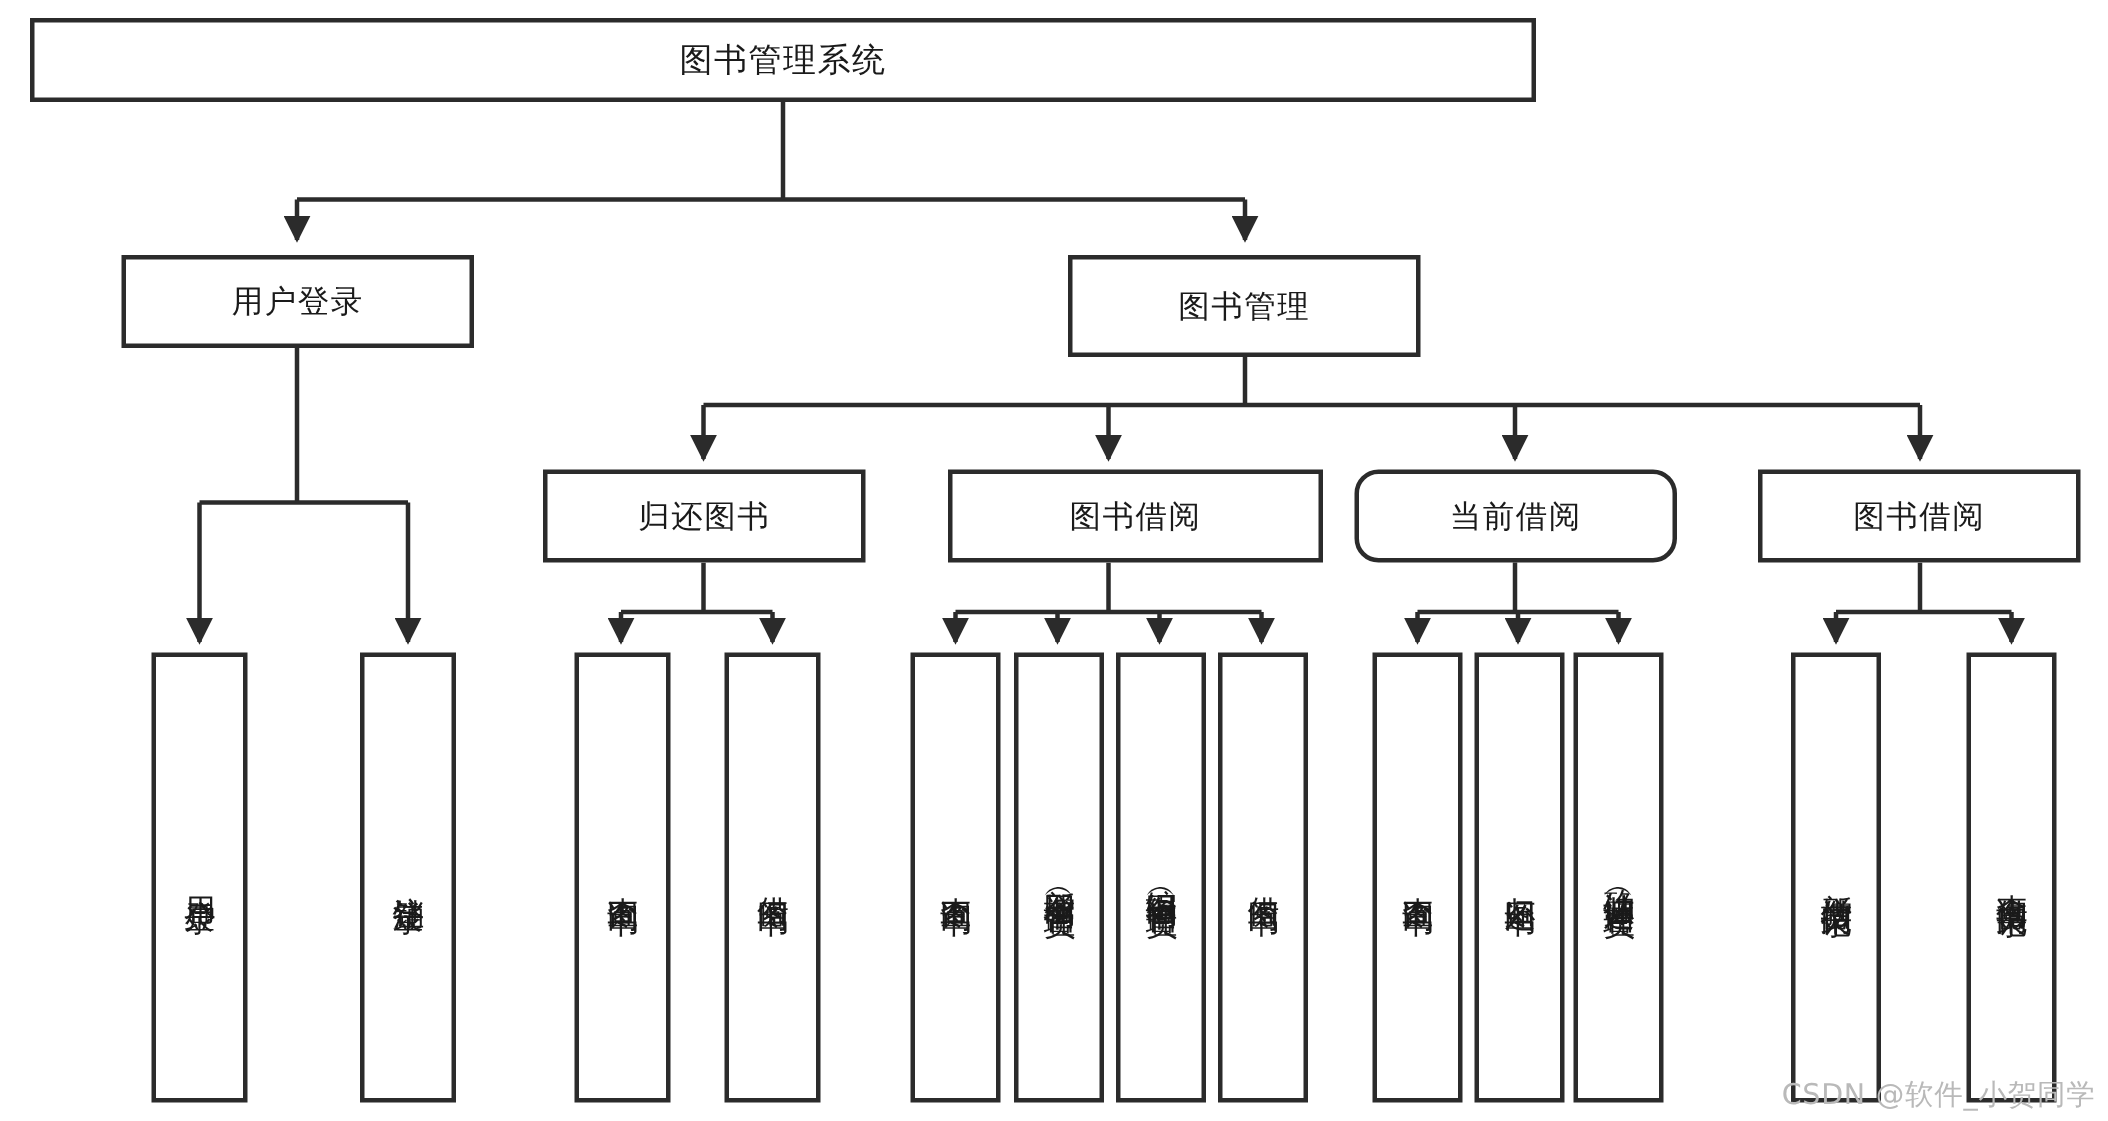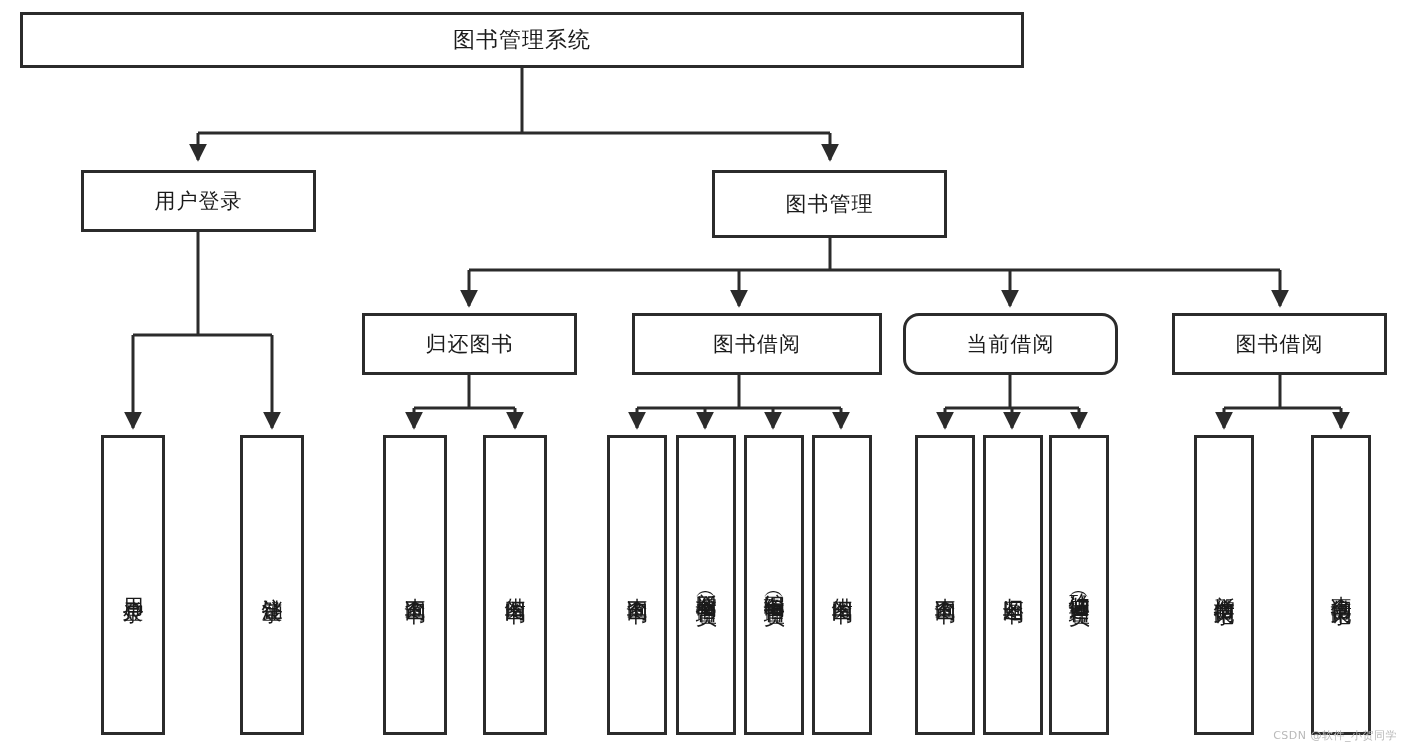--- a/index.html
+++ b/index.html
@@ -33,21 +33,21 @@
   .vtext{
     writing-mode:vertical-rl;
     text-orientation:upright;
     line-height:1.08;
     letter-spacing:2px;
     white-space:nowrap;
   }
   .watermark{
     position:absolute;
     right:8px;bottom:4px;
-    font-size:11px;
+    font-size:19px;
     color:#b9b9b9;
     letter-spacing:0.5px;
     white-space:nowrap;
   }
 </style>
 </head>
 <body>
 
 <div id="canvas">
 

